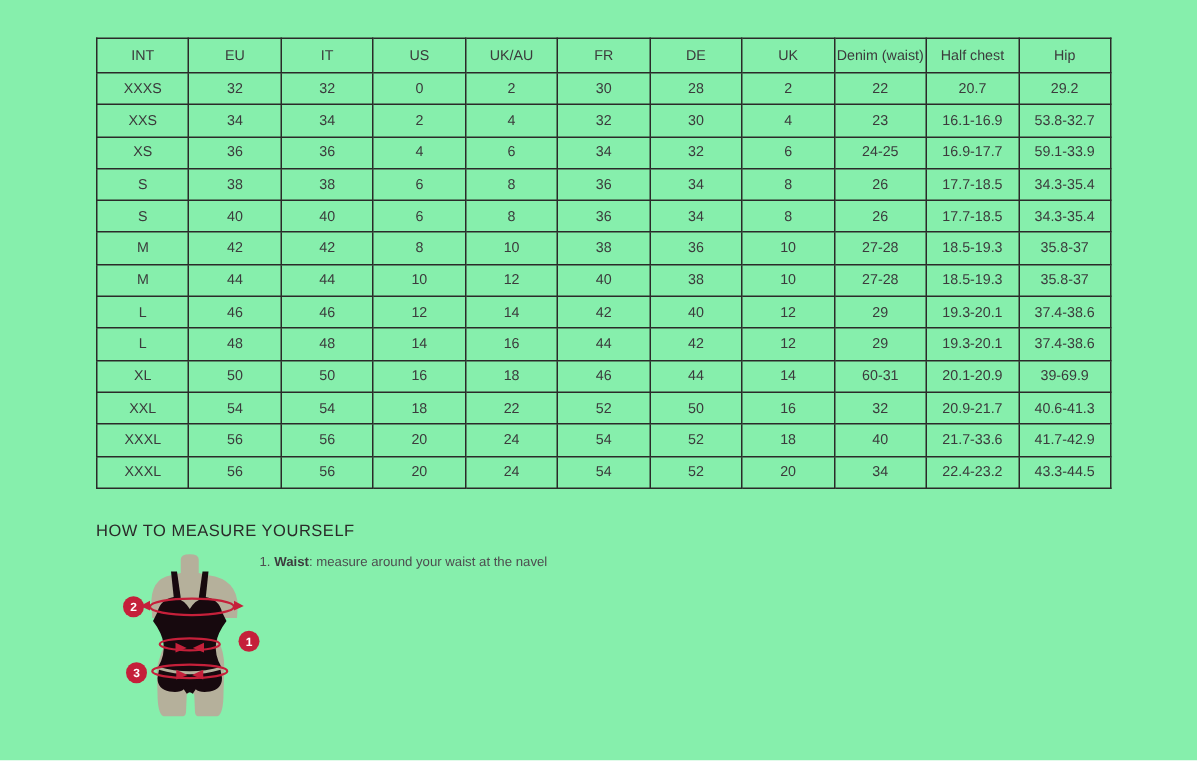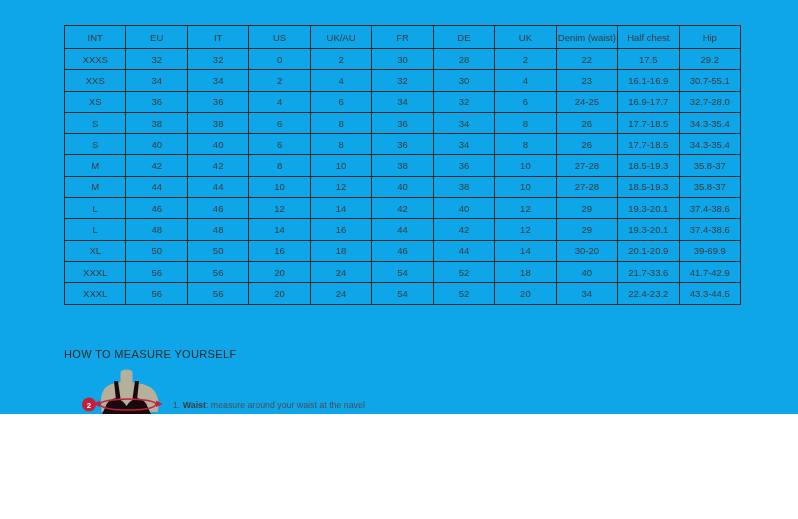--- a/index.html
+++ b/index.html
@@ -1,19 +1,19 @@
 <!DOCTYPE html>
 <html><head>
 <meta charset="utf-8">
 <style>
   html,body { margin:0; padding:0; background:#ffffff; }
   .page {
     position:relative;
-    width:798px; height:414px;
-    background:#0ea5e9;
+    width:798px; height:507px;
+    background:#86efac;
     font-family:"Liberation Sans", sans-serif;
     overflow:hidden;
   }
 
   
   table.size-table {
     position:absolute; left:64px; top:25px;
     width:677px;
     border-collapse:collapse;
     table-layout:fixed;
@@ -41,21 +41,20 @@
     color:#2b2a29;
   }
   .figure-wrap {
     position:absolute; left:74px; top:366px;
     width:120px; height:142px;
   }
   .measure-list {
     position:absolute; left:173px; top:369px;
     font-size:8.8px; color:#4d4d4f;
     line-height:10px;
-    margin-top:31px;
   }
   .measure-item { margin-bottom:7.5px; }
   .measure-item .term { font-weight:700; color:#3c3c3e; }
   .badge-num {
     font-family:"Liberation Sans", sans-serif;
     font-weight:700; font-size:8px; fill:#ffffff;
   }
 </style>
 </head>
 <body>
@@ -82,48 +81,48 @@
         <tr>
           <td>XXXS</td>
           <td>32</td>
           <td>32</td>
           <td>0</td>
           <td>2</td>
           <td>30</td>
           <td>28</td>
           <td>2</td>
           <td>22</td>
-          <td>17.5</td>
+          <td>20.7</td>
           <td>29.2</td>
         </tr>
         <tr>
           <td>XXS</td>
           <td>34</td>
           <td>34</td>
           <td>2</td>
           <td>4</td>
           <td>32</td>
           <td>30</td>
           <td>4</td>
           <td>23</td>
           <td>16.1-16.9</td>
-          <td>30.7-55.1</td>
+          <td>53.8-32.7</td>
         </tr>
         <tr>
           <td>XS</td>
           <td>36</td>
           <td>36</td>
           <td>4</td>
           <td>6</td>
           <td>34</td>
           <td>32</td>
           <td>6</td>
           <td>24-25</td>
           <td>16.9-17.7</td>
-          <td>32.7-28.0</td>
+          <td>59.1-33.9</td>
         </tr>
         <tr>
           <td>S</td>
           <td>38</td>
           <td>38</td>
           <td>6</td>
           <td>8</td>
           <td>36</td>
           <td>34</td>
           <td>8</td>
@@ -198,23 +197,36 @@
         </tr>
         <tr>
           <td>XL</td>
           <td>50</td>
           <td>50</td>
           <td>16</td>
           <td>18</td>
           <td>46</td>
           <td>44</td>
           <td>14</td>
-          <td>30-20</td>
+          <td>60-31</td>
           <td>20.1-20.9</td>
           <td>39-69.9</td>
+        </tr>
+        <tr>
+          <td>XXL</td>
+          <td>54</td>
+          <td>54</td>
+          <td>18</td>
+          <td>22</td>
+          <td>52</td>
+          <td>50</td>
+          <td>16</td>
+          <td>32</td>
+          <td>20.9-21.7</td>
+          <td>40.6-41.3</td>
         </tr>
         <tr>
           <td>XXXL</td>
           <td>56</td>
           <td>56</td>
           <td>20</td>
           <td>24</td>
           <td>54</td>
           <td>52</td>
           <td>18</td>

